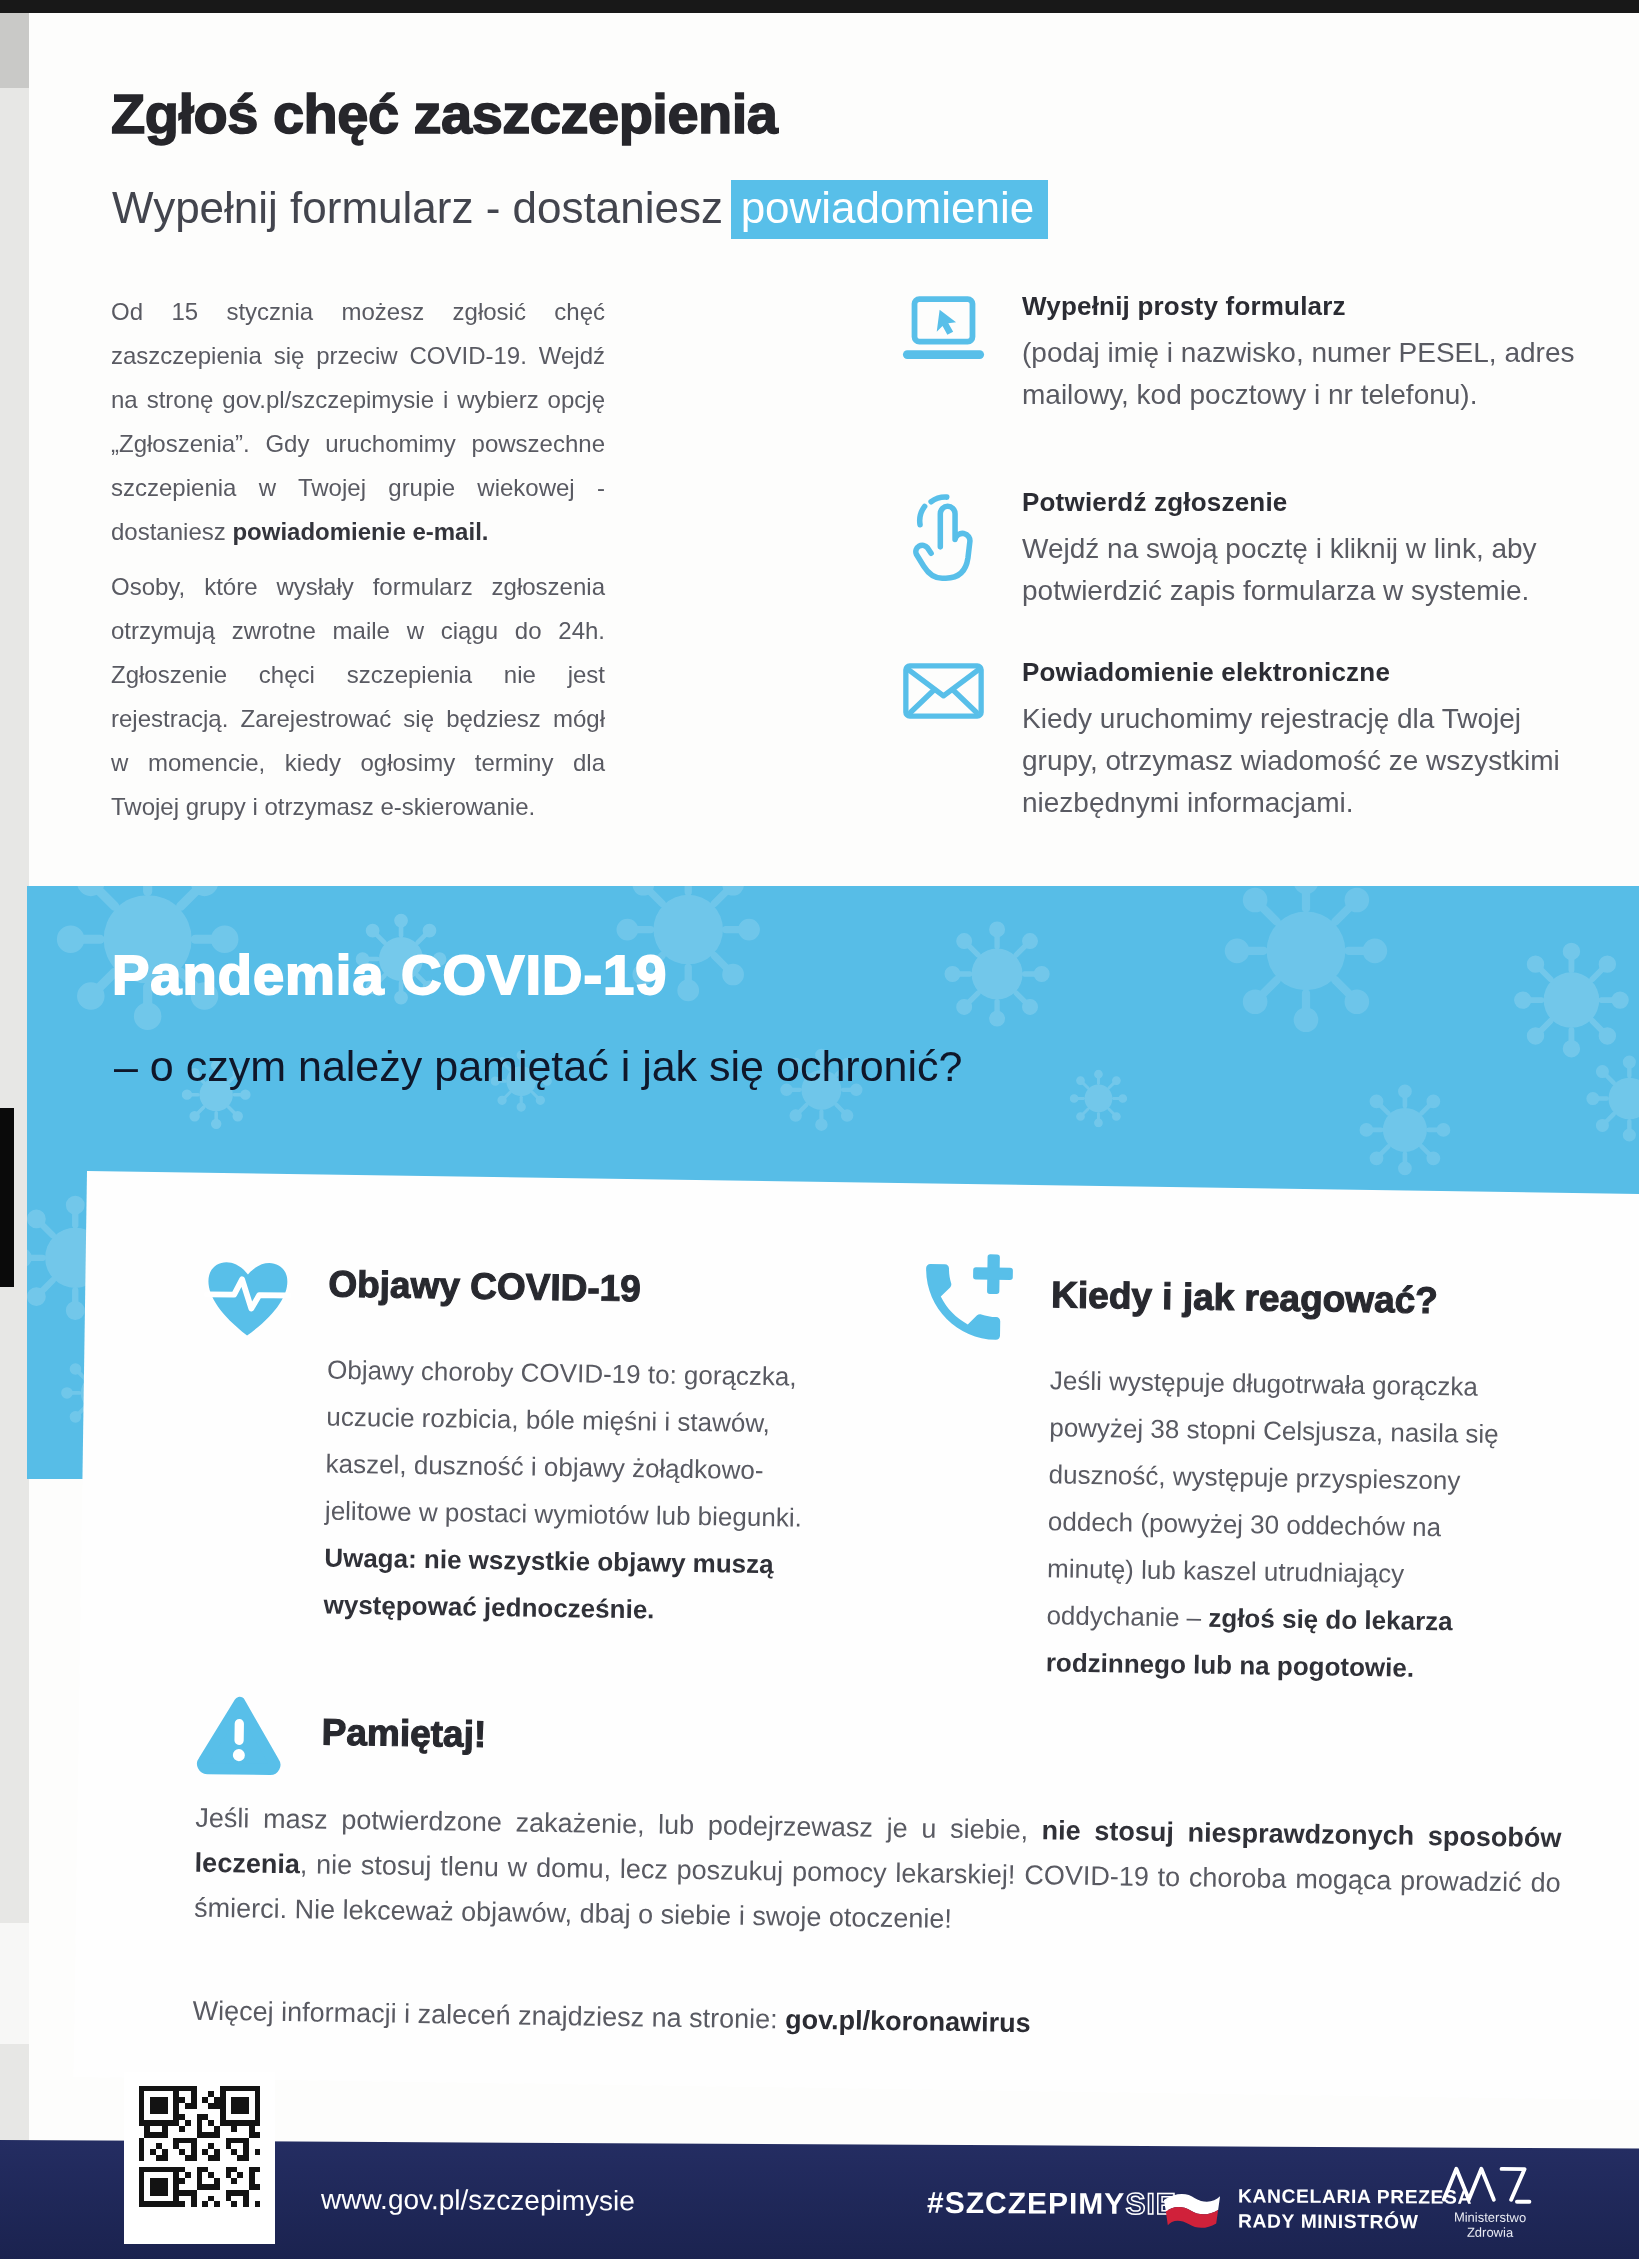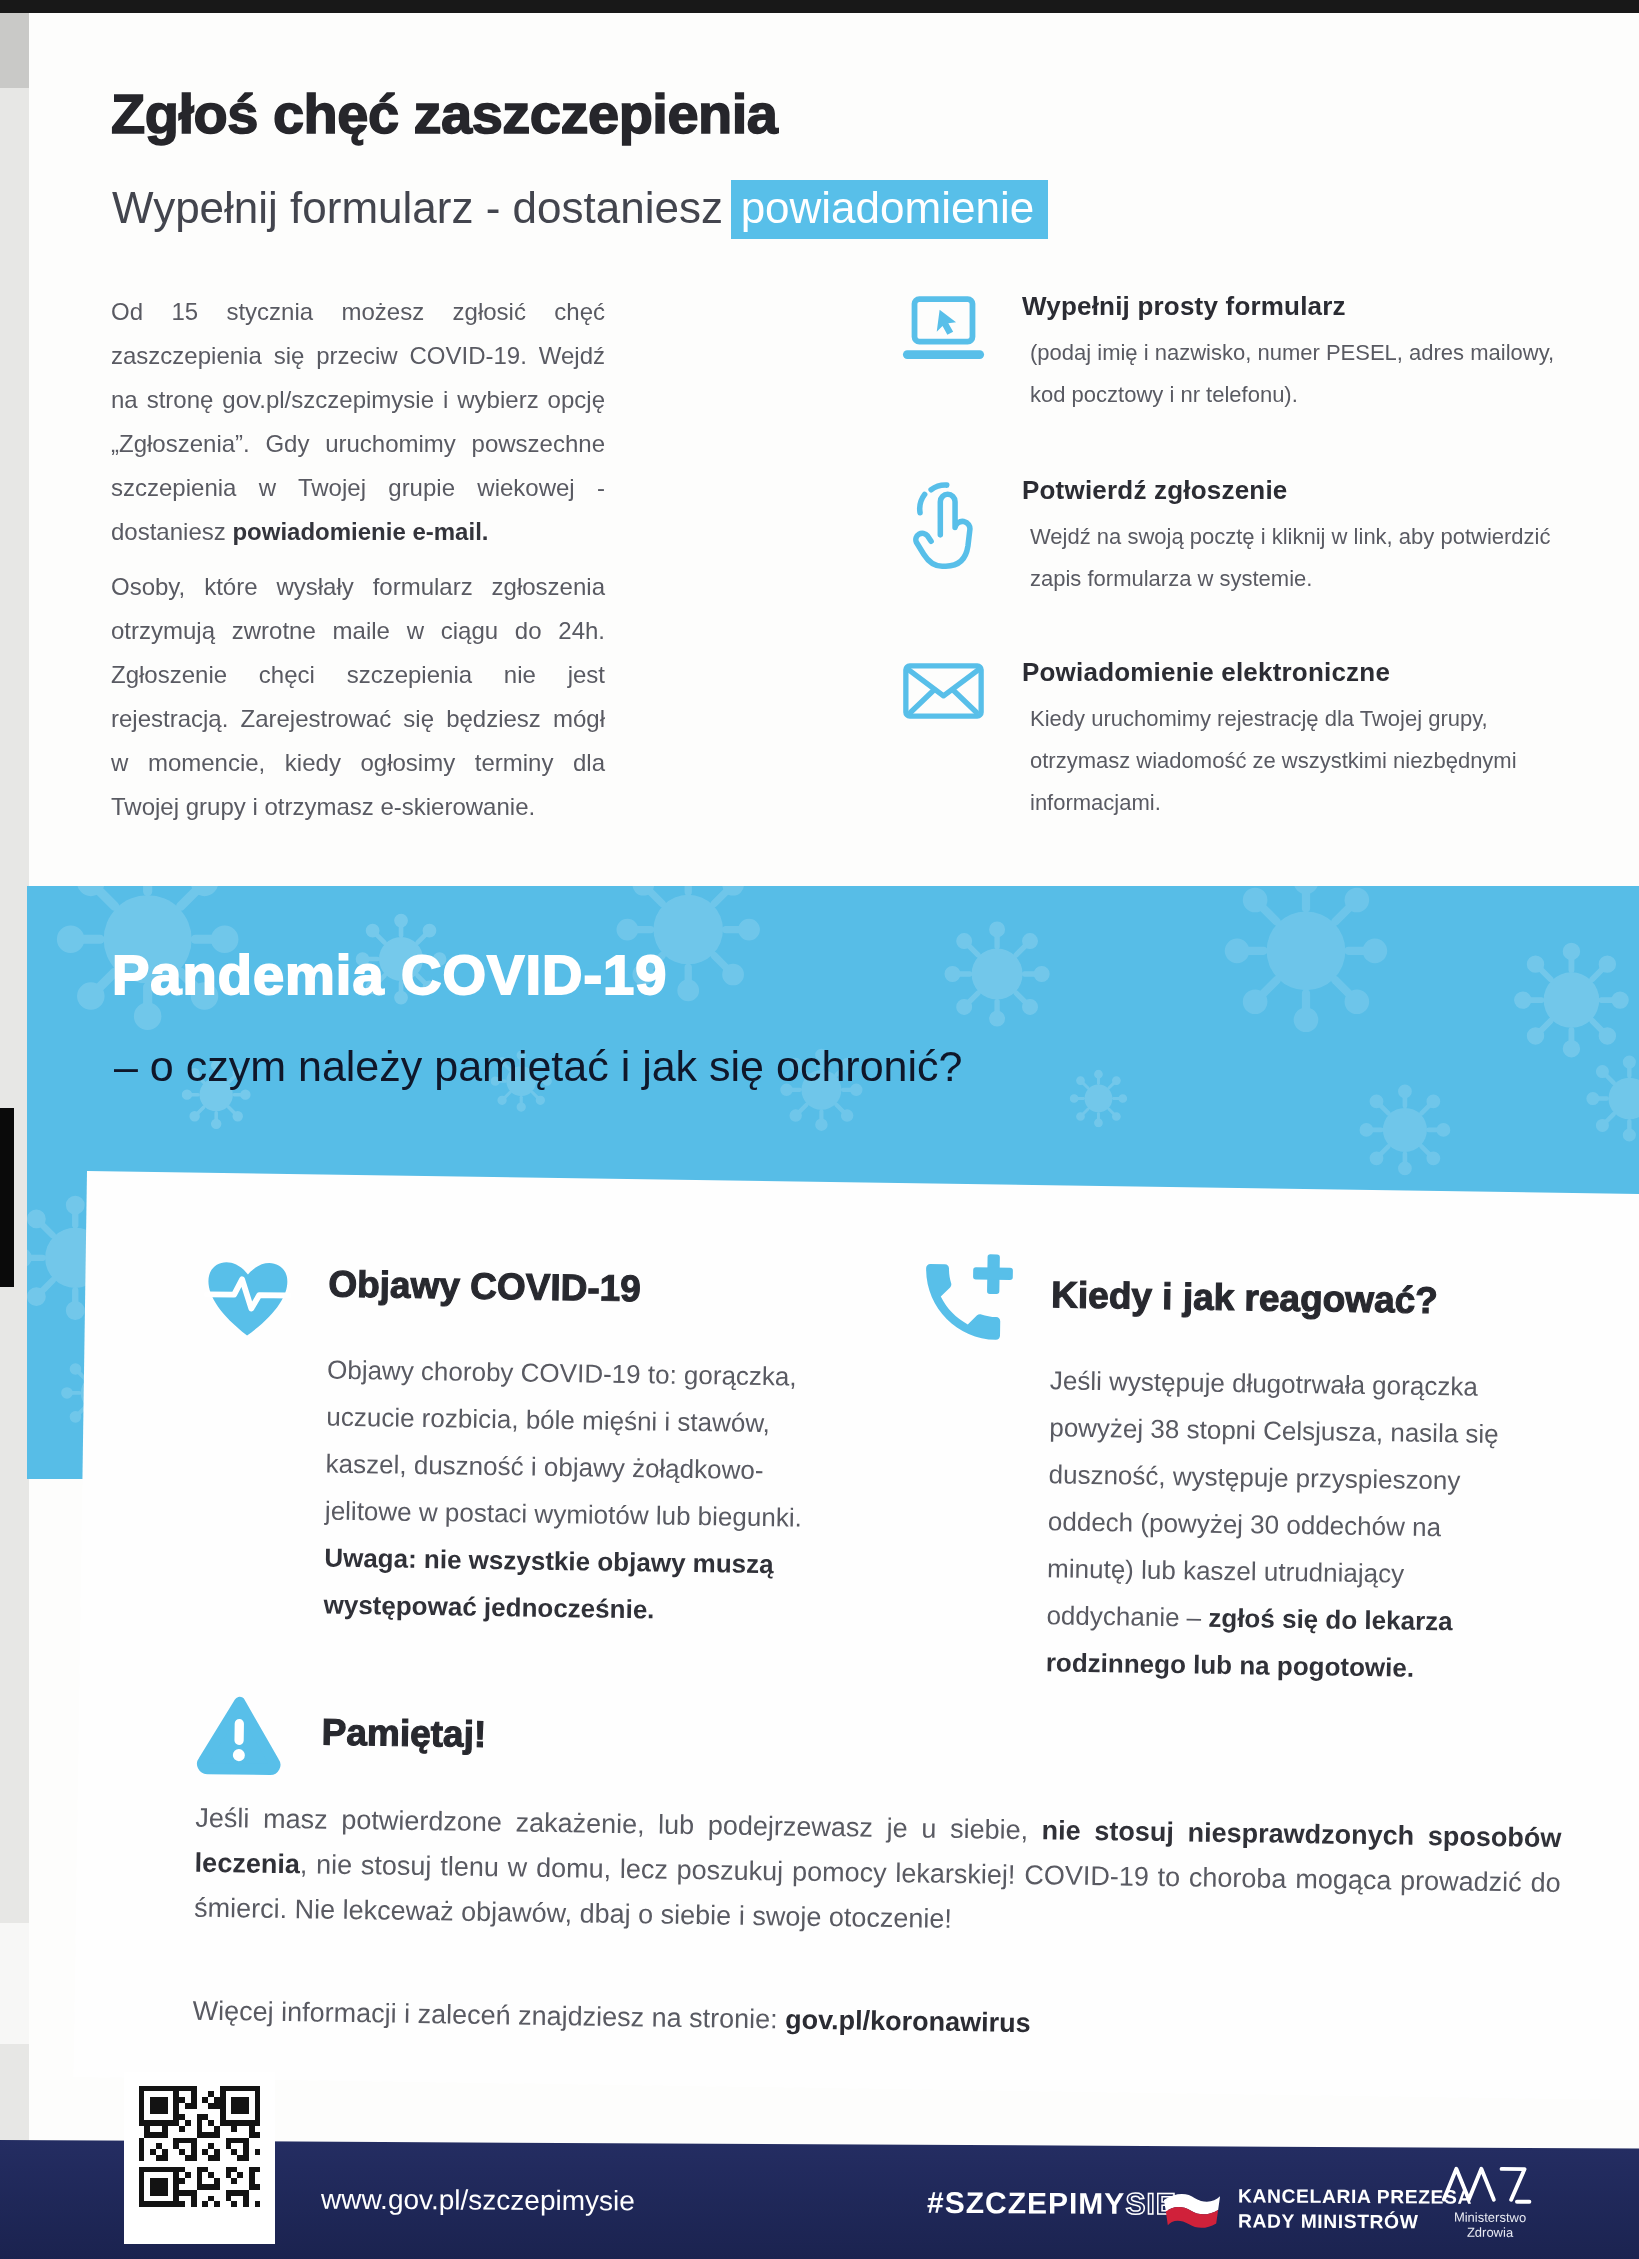--- a/index.html
+++ b/index.html
@@ -16,24 +16,24 @@
          color:#26262b;-webkit-text-stroke:1.5px #26262b;letter-spacing:-0.5px;}
   .subtitle{position:absolute;left:112px;top:183px;font-size:44px;color:#43454e;}
   .hl{background:#58bfe9;color:#fff;padding:2.9px 13.5px 6.8px 9.7px;margin-left:8px;}
   
   .intro-p{position:absolute;left:111px;width:494px;margin:0;font-size:24px;line-height:44px;
            color:#595a62;text-align:justify;}
   .p1{top:290px;} .p2{top:565px;}
   .intro-p b{color:#33343b;}
   
   .step{position:absolute;left:898px;width:693px;display:flex;gap:33px;align-items:flex-start;}
-  .step1{top:291px;} .step2{top:475px;} .step3{top:657px;}
+  .step1{top:291px;} .step2{top:487px;} .step3{top:657px;}
   .step-icon{flex:0 0 91px;display:flex;justify-content:center;padding-top:3.9px;}
   .step h3{margin:0 0 9.7px;font-size:26px;font-weight:800;color:#2b2c33;letter-spacing:0.2px;}
-  .step p{margin:8px;font-size:22px;line-height:42px;color:#595a62;}
+  .step p{margin:0;font-size:28px;line-height:42px;color:#595a62;}
   
   .band{position:absolute;left:27px;top:886px;right:0;height:593px;background:#57bde7;overflow:hidden;}
   .virus-field{position:absolute;left:0;top:0;width:100%;height:100%;}
   .band h2{position:absolute;left:85px;top:56px;margin:0;font-size:56px;color:#fff;font-weight:800;
            -webkit-text-stroke:1.9px #fff;letter-spacing:1px;}
   .band-sub{position:absolute;left:87px;top:156px;margin:0;font-size:43px;color:#0f172a;}
   
   .card{position:absolute;left:87px;top:1171px;width:1603px;height:906px;background:#fefefe;
         transform:rotate(.85deg);transform-origin:0 0;}
   .card h3{position:absolute;margin:0;font-size:37px;font-weight:800;color:#28292f;

